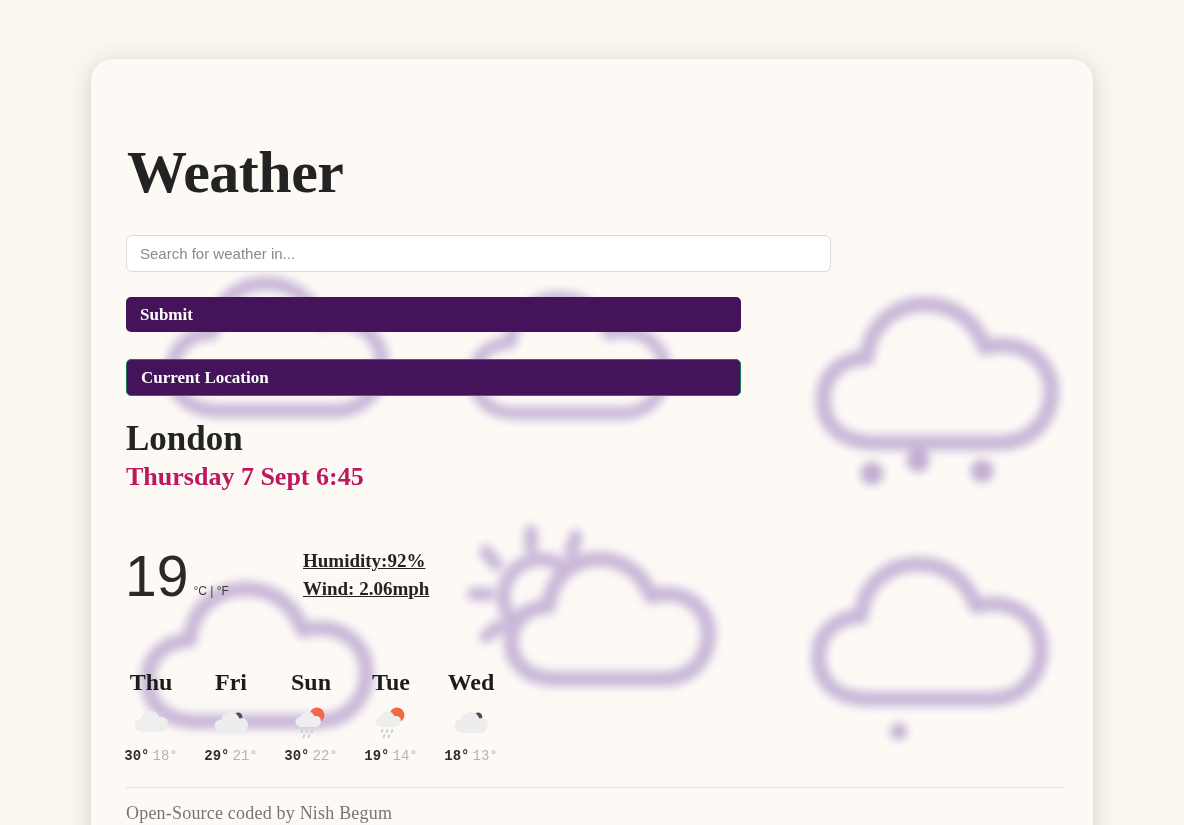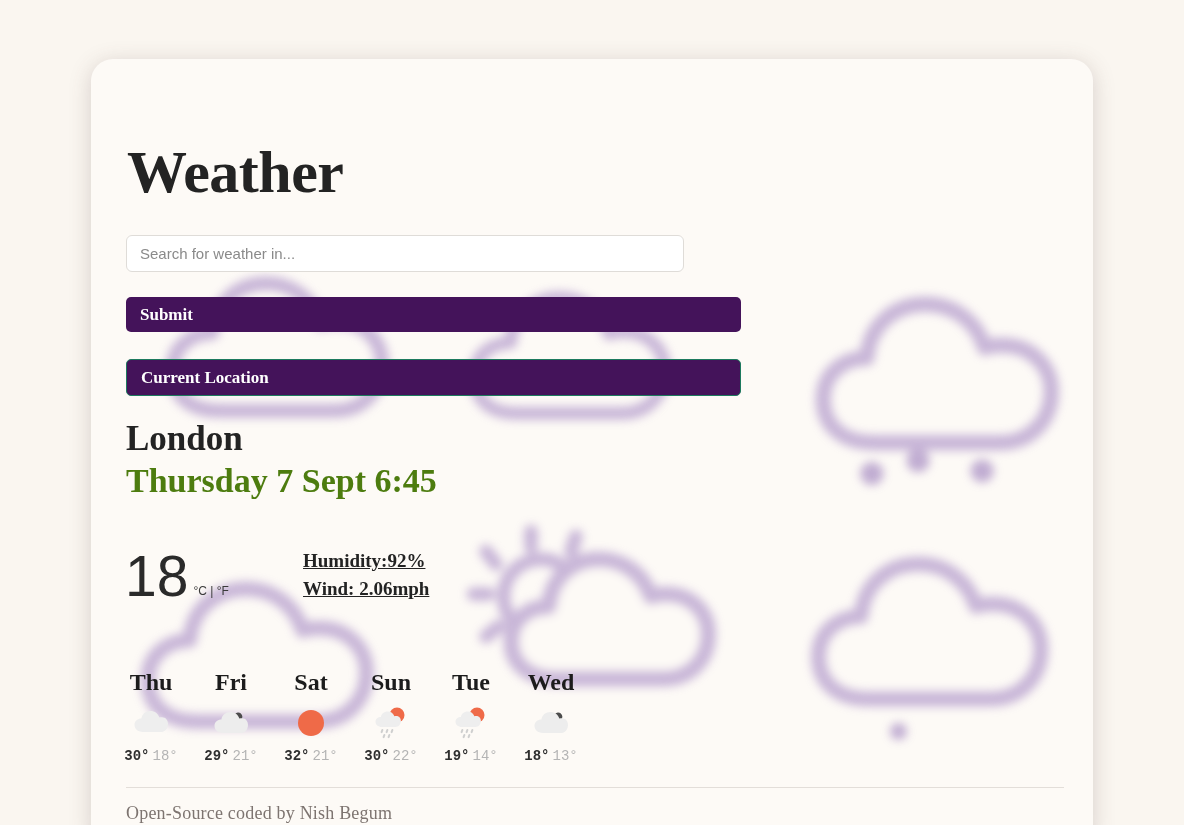--- a/index.html
+++ b/index.html
@@ -72,21 +72,21 @@
     font-weight: 700;
     color: #232323;
     letter-spacing: -0.5px;
     line-height: 1;
   }
 
   .search-input {
     position: absolute;
     left: 35px;
     top: 176px;
-    width: 558px;
+    width: 705px;
     height: 37px;
     border: 1px solid #dfdcd8;
     border-radius: 6px;
     background: #ffffff;
     font-family: "Liberation Sans", sans-serif;
     font-size: 15px;
     color: #3a3a3a;
     padding: 0 13px;
     outline: none;
   }
@@ -118,23 +118,23 @@
     top: 360px;
     font-size: 35px;
     font-weight: 700;
     color: #232323;
     line-height: 1.12;
   }
   .date-line {
     position: absolute;
     left: 35px;
     top: 403px;
-    font-size: 34px;
-    font-weight: 700;
-    color: #4d7c0f;
+    font-size: 26px;
+    font-weight: 700;
+    color: #be185d;
     line-height: 1.12;
   }
 
   
   .temp-block {
     position: absolute;
     left: 34px;
     top: 490px;
     display: flex;
     align-items: flex-end;
@@ -287,21 +287,21 @@
 
       <button class="btn btn-current">Current Location</button>
 
       <button class="btn btn-submit">Submit</button>
 
       <div class="city-name">London</div>
 
       <div class="date-line">Thursday 7 Sept 6:45</div>
 
       <div class="temp-block">
-        <span class="temp-value">18</span>
+        <span class="temp-value">19</span>
         <span class="temp-units">°C | °F</span>
       </div>
 
       <div class="metrics">
         <div>Humidity:92%</div>
         <div>Wind: 2.06mph</div>
       </div>
 
       <div class="forecast">
 
@@ -323,31 +323,20 @@
             <svg width="36" height="28" viewBox="0 0 36 28">
               <rect x="17" y="2" width="8.5" height="20" rx="4.2" fill="#4c4c4c" transform="rotate(42 21.2 12)"></rect>
               <path d="M10 24 C4.5 24 1.5 20.5 1.5 16.8 C1.5 13 4.7 10.6 8.4 10.6 C9 6 12.7 3 17.3 3 C21.7 3 25.2 5.7 26.4 9.6 C27.2 9.3 28.1 9.2 28.9 9.2 C32.8 9.2 35 12.1 35 15.9 C35 20.2 32.1 24 27.5 24 Z" fill="#ededed"></path>
             </svg>
           </div>
           <div class="fc-temps">
             <span class="fc-hi">29°</span><span class="fc-lo">21°</span>
           </div>
         </div>
 
-        <div class="fc-day">
-          <div class="fc-name">Sat</div>
-          <div class="fc-icon">
-            <svg width="30" height="30" viewBox="0 0 30 30">
-              <circle cx="15" cy="15" r="13" fill="#ef6a48"></circle>
-            </svg>
-          </div>
-          <div class="fc-temps">
-            <span class="fc-hi">32°</span><span class="fc-lo">21°</span>
-          </div>
-        </div>
 
         <div class="fc-day">
           <div class="fc-name">Sun</div>
           <div class="fc-icon">
             <svg width="34" height="34" viewBox="0 0 34 34">
               <circle cx="23" cy="9" r="7.5" fill="#ef6a48"></circle>
               <path d="M8 21 C4 21 1.5 18.5 1.5 15.7 C1.5 12.8 4 11 6.9 11 C7.4 7.6 10.2 5.4 13.6 5.4 C16.9 5.4 19.5 7.4 20.4 10.3 C21 10.1 21.7 10 22.3 10 C25.2 10 26.9 12.2 26.9 15 C26.9 18.2 24.7 21 21.3 21 Z" fill="#eeeeee"></path>
               <g fill="#cfcfcf">
                 <rect x="7" y="23" width="2" height="4.2" rx="1" transform="rotate(20 8 25)"></rect>
                 <rect x="12" y="23" width="2" height="4.2" rx="1" transform="rotate(20 13 25)"></rect>

